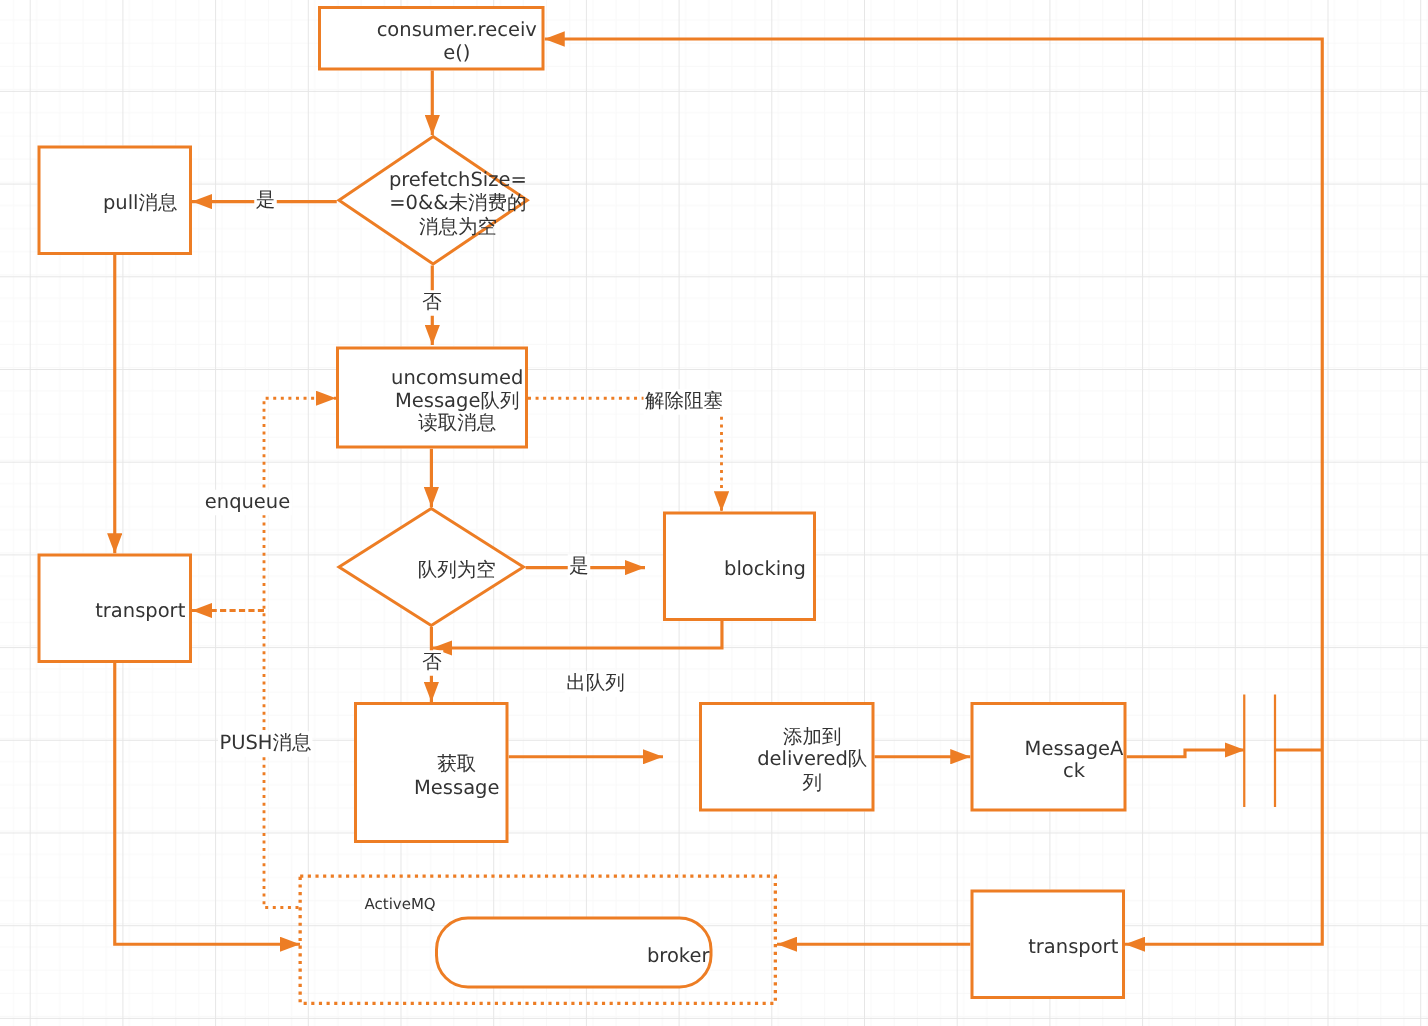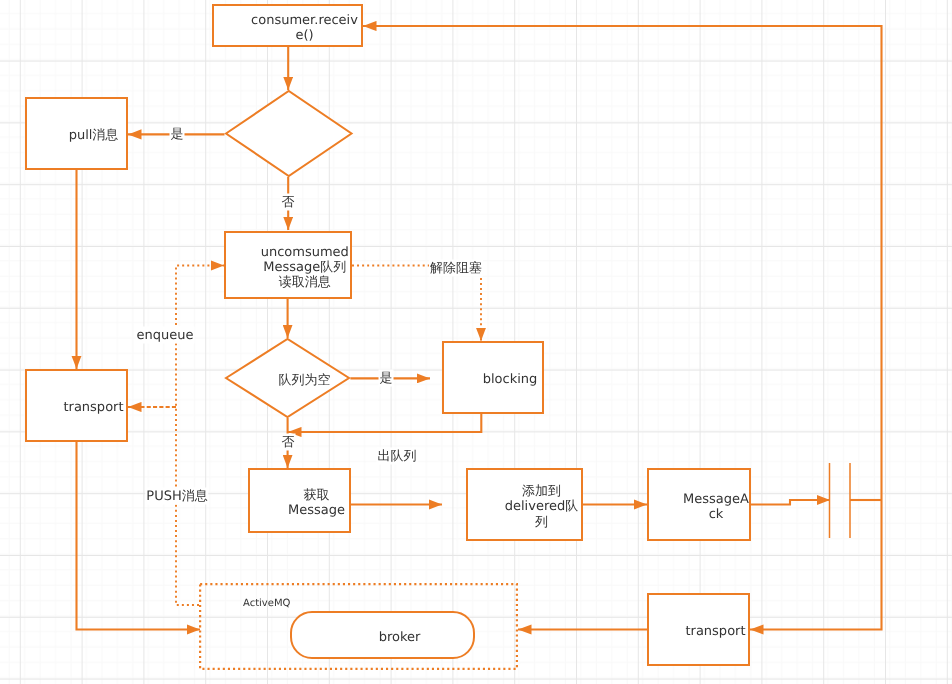--- a/index.html
+++ b/index.html
@@ -83,37 +83,38 @@
       <div class="node rect" style="left: 212px; top: 4px; width: 151px; height: 43px;">
         <span class="ntext">consumer.receive()</span>
       </div>
       <div class="node rect" style="left: 25px; top: 97px; width: 103px; height: 73px;">
         <span class="ntext">pull消息</span>
       </div>
       <div class="node diamond" style="left: 224.5px; top: 90px; width: 127.5px; height: 87px;">
         <svg width="127.5" height="87" class="dia-svg">
           <path d="M1,43.5 L63.75,1 L126.5,43.5 L63.75,86 Z" fill="#FFFFFF" stroke="#ED7D24" stroke-width="2.0" stroke-linejoin="miter"></path>
         </svg>
+        <span class="dia-text" style="width: 104px;">prefetchSize==0&amp;&amp;未消费的消息为空</span>
       </div>
       <div class="node rect" style="left: 224px; top: 231px; width: 127.6px; height: 68px;">
         <span class="ntext" style="width: 103px;">uncomsumedMessage队列读取消息</span>
       </div>
       <div class="node rect" style="left: 25px; top: 369px; width: 103px; height: 73px;">
         <span class="ntext">transport</span>
       </div>
       <div class="node diamond" style="left: 225px; top: 338px; width: 125px; height: 80px;">
         <svg width="125" height="80" class="dia-svg">
           <path d="M1,40 L62.5,1 L124,40 L62.5,79 Z" fill="#FFFFFF" stroke="#ED7D24" stroke-width="2.0" stroke-linejoin="miter"></path>
         </svg>
         <span class="dia-text">队列为空</span>
       </div>
       <div class="node rect" style="left: 430px; top: 341px; width: 102px; height: 73px; margin-left: 12px;">
         <span class="ntext">blocking</span>
       </div>
-      <div class="node rect" style="left: 236px; top: 468px; width: 103px; height: 65px; margin-left: 12px;">
+      <div class="node rect" style="left: 236px; top: 468px; width: 103px; height: 94px;">
         <span class="ntext">
           <span class="tline">获取</span>
           <span class="tline">Message</span>
         </span>
       </div>
       <div class="node rect" style="left: 466px; top: 468px; width: 117px; height: 73px; align-items: center;">
         <span class="ntext">
           <span class="tline">添加到</span>
           <span class="tline">delivered队</span>
           <span class="tline">列</span>
@@ -121,21 +122,21 @@
       </div>
       <div class="node rect" style="left: 647px; top: 468px; width: 104px; height: 73px;">
         <span class="ntext">MessageAck</span>
       </div>
       <div class="node dashed-rect" style="left: 199px; top: 583px; width: 319px; height: 87px;">
         <svg width="319" height="87" class="grp-svg">
           <rect x="1.1" y="1.1" width="316.8" height="84.8" fill="none" stroke="#ED7D24" stroke-width="2.2" stroke-dasharray="2.1 3.0" stroke-linecap="butt"></rect>
         </svg>
         <span class="ntext">ActiveMQ</span>
       </div>
-      <div class="node rounded-rect" style="left: 290px; top: 611px; width: 185px; height: 48px;">
+      <div class="node rounded-rect" style="left: 290px; top: 611px; width: 185px; height: 48px; justify-content: flex-end;">
         <span class="ntext">broker</span>
       </div>
       <div class="node rect" style="left: 647px; top: 593px; width: 103px; height: 73px;">
         <span class="ntext">transport</span>
       </div>
     </div>
   <div id="labels">
       <div class="elabel" style="left: 177px; top: 134px;">是</div>
       <div class="elabel" style="left: 288px; top: 202px;">否</div>
       <div class="elabel" style="left: 456px; top: 268px;">解除阻塞</div>

